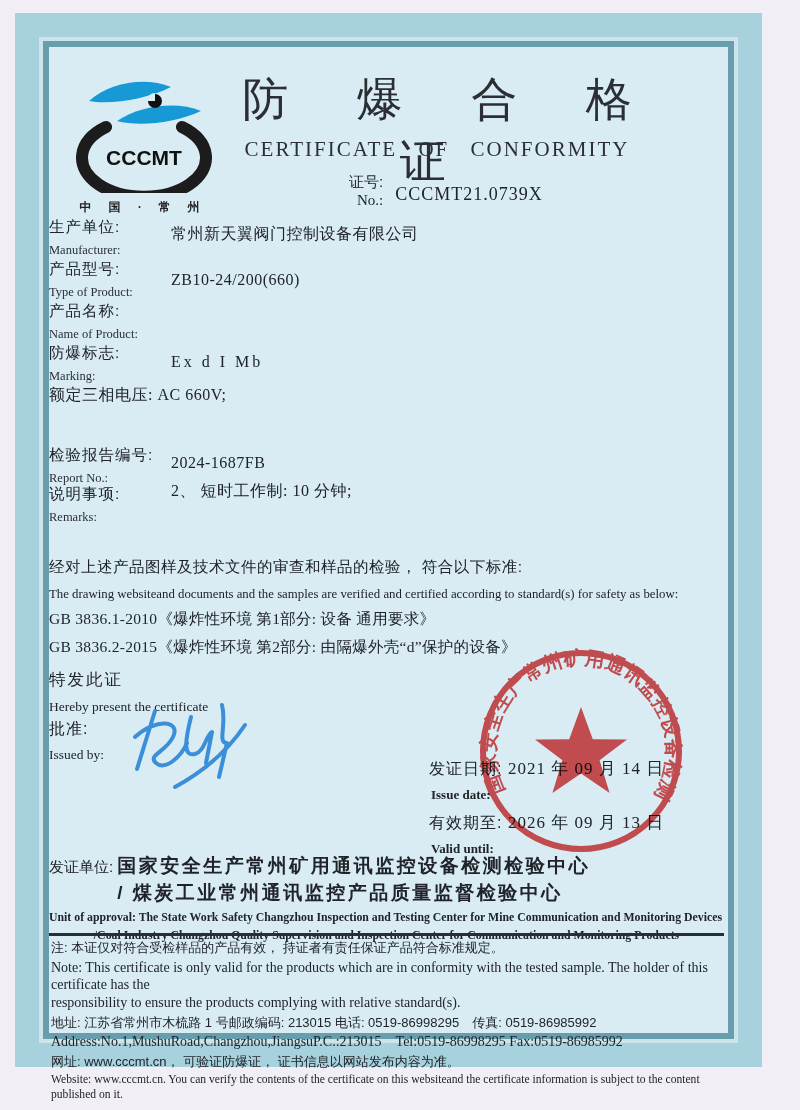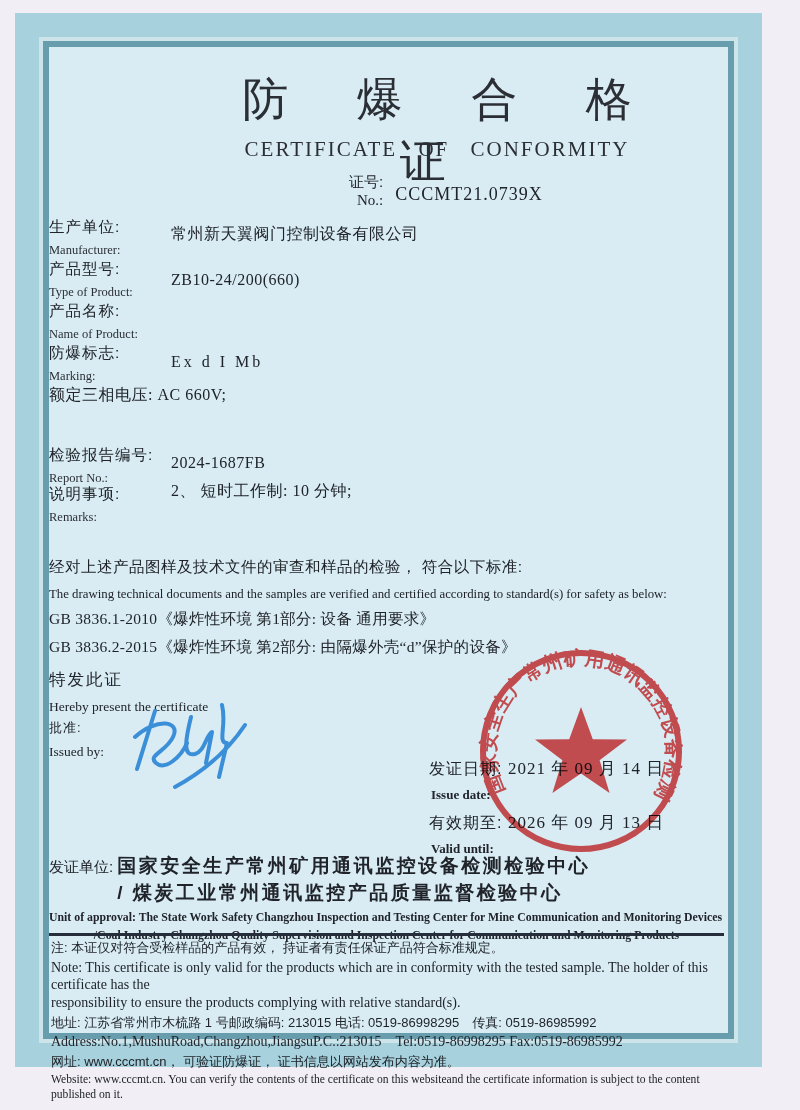--- a/index.html
+++ b/index.html
@@ -54,21 +54,21 @@
   
   .standards { left:0; top:510px; width:675px; }
   .standards .cn { font-size:15.5px; font-family:"Liberation Sans","DejaVu Sans",sans-serif; letter-spacing:0.5px; }
   .standards .en { font-size:12.8px; margin-top:9px; }
   .standards .item { font-size:15.5px; margin-top:7px; letter-spacing:0.3px; }
 
   
   .issue { left:0; top:622px; }
   .issue .cn1 { font-size:16.5px; font-family:"Liberation Sans","DejaVu Sans",sans-serif; letter-spacing:2px; }
   .issue .en1 { font-size:13.5px; margin-top:8px; }
-  .issue .cn2 { font-size:13px; font-family:"Liberation Sans","DejaVu Sans",sans-serif; margin-top:4px; letter-spacing:1px; }
+  .issue .cn2 { font-size:16px; font-family:"Liberation Sans","DejaVu Sans",sans-serif; margin-top:4px; letter-spacing:1px; }
   .issue .en2 { font-size:13.5px; margin-top:7px; }
   .signature { left:76px; top:652px; }
 
   
   .dates { left:380px; top:710px; width:290px; }
   .dates .cnline { font-size:16px; font-family:"Liberation Sans","DejaVu Sans",sans-serif; letter-spacing:1px; }
   .dates .cnline .num { font-family:"Liberation Serif","DejaVu Serif",serif; font-size:17px; }
   .dates .enline { font-size:13px; font-weight:bold; margin:7px 0 8px 2px; }
   .stamp { left:426px; top:598px; mix-blend-mode:multiply; opacity:0.92; }
 
@@ -93,20 +93,31 @@
 </style>
 </head>
 <body>
 
 <div class="page">
   <div class="band">
     <div class="gap">
       <div class="dark">
         <div class="inner">
 
+          <div class="abs logo-wrap">
+            <svg width="168" height="118" viewBox="0 0 168 118">
+              <path d="M47,40 A 62,39 0 1 0 123,40" fill="none" stroke="#1c1c1c" stroke-width="12" stroke-linecap="round" transform="translate(0,12)"></path>
+              <path d="M30,26 C52,6 88,2 112,12 C88,24 52,30 30,26 Z" fill="#1799d6"></path>
+              <path d="M58,46 C82,30 118,26 142,36 C116,48 80,52 58,46 Z" fill="#1799d6"></path>
+              <circle cx="96" cy="26" r="7" fill="#111"></circle>
+              <path d="M96,18 a8,8 0 0 0 -8,8 l8,0 Z" fill="#d9ecf4"></path>
+              <text x="85" y="90" text-anchor="middle" font-size="21" font-weight="bold" font-family="Liberation Sans, DejaVu Sans, sans-serif" fill="#111">CCCMT</text>
+            </svg>
+            <div class="logo-region">中 国 · 常 州</div>
+          </div>
 
           <div class="abs title">防 爆 合 格 证</div>
           <div class="abs subtitle">CERTIFICATE  OF  CONFORMITY</div>
 
           <div class="abs certno">
             <div class="labels">
               <div class="cn">证号:</div>
               <div class="en">No.:</div>
             </div>
             <div class="val">CCCMT21.0739X</div>
@@ -160,21 +171,21 @@
               <div class="cn">说明事项:</div>
               <div class="en">Remarks:</div>
             </div>
             <div class="val top">
               <div class="vline">2、 短时工作制: 10 分钟;</div>
             </div>
           </div>
 
           <div class="abs standards">
             <div class="cn">经对上述产品图样及技术文件的审查和样品的检验， 符合以下标准:</div>
-            <div class="en">The drawing technical documents and the samples are verified and certified according to standard(s) for safety as below:</div>
+            <div class="en">The drawing websiteand documents and the samples are verified and certified according to standard(s) for safety as below:</div>
             <div class="item">GB 3836.1-2010《爆炸性环境 第1部分: 设备 通用要求》</div>
             <div class="item">GB 3836.2-2015《爆炸性环境 第2部分: 由隔爆外壳“d”保护的设备》</div>
           </div>
 
           <div class="abs issue">
             <div class="cn1">特发此证</div>
             <div class="en1">Hereby present the certificate</div>
             <div class="cn2">批准:</div>
             <div class="en2">Issued by:</div>
           </div>

